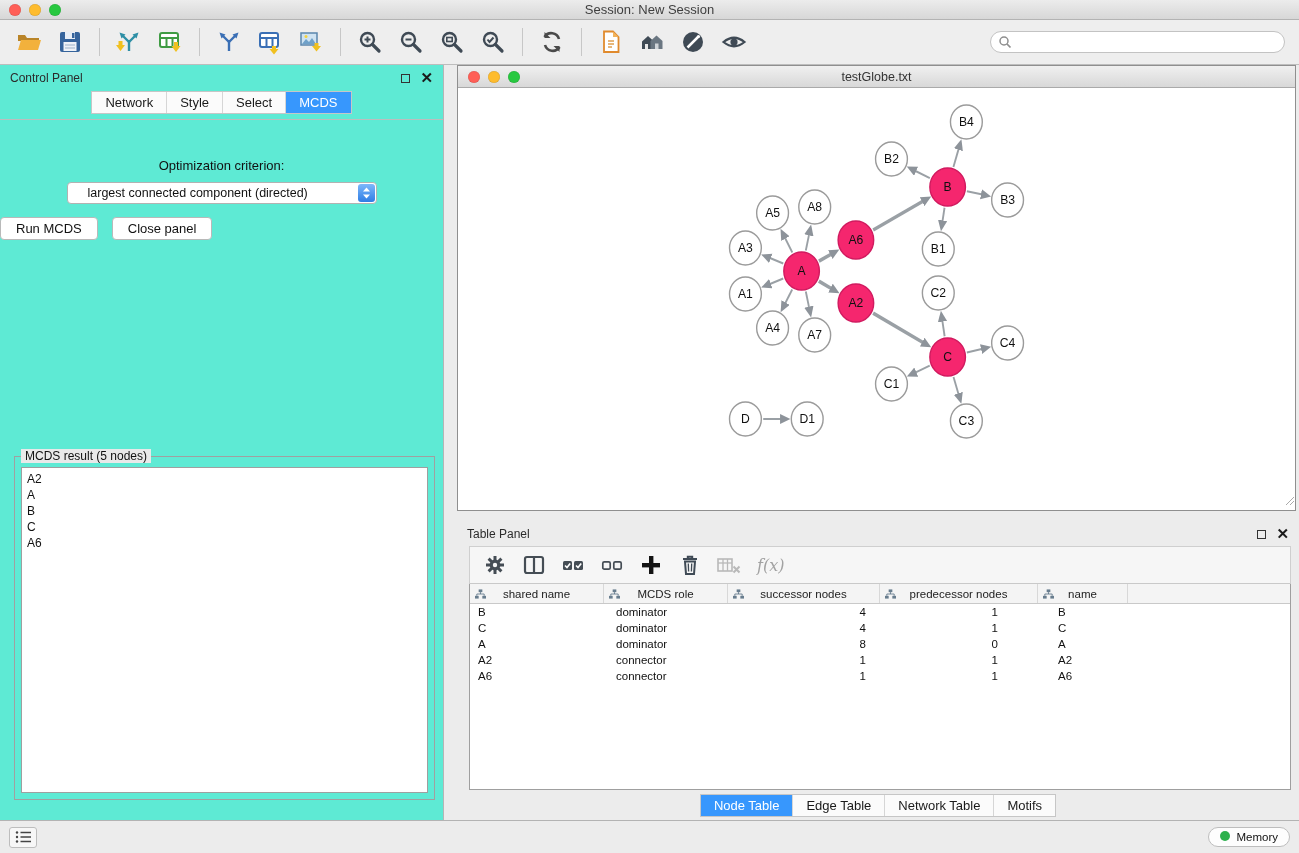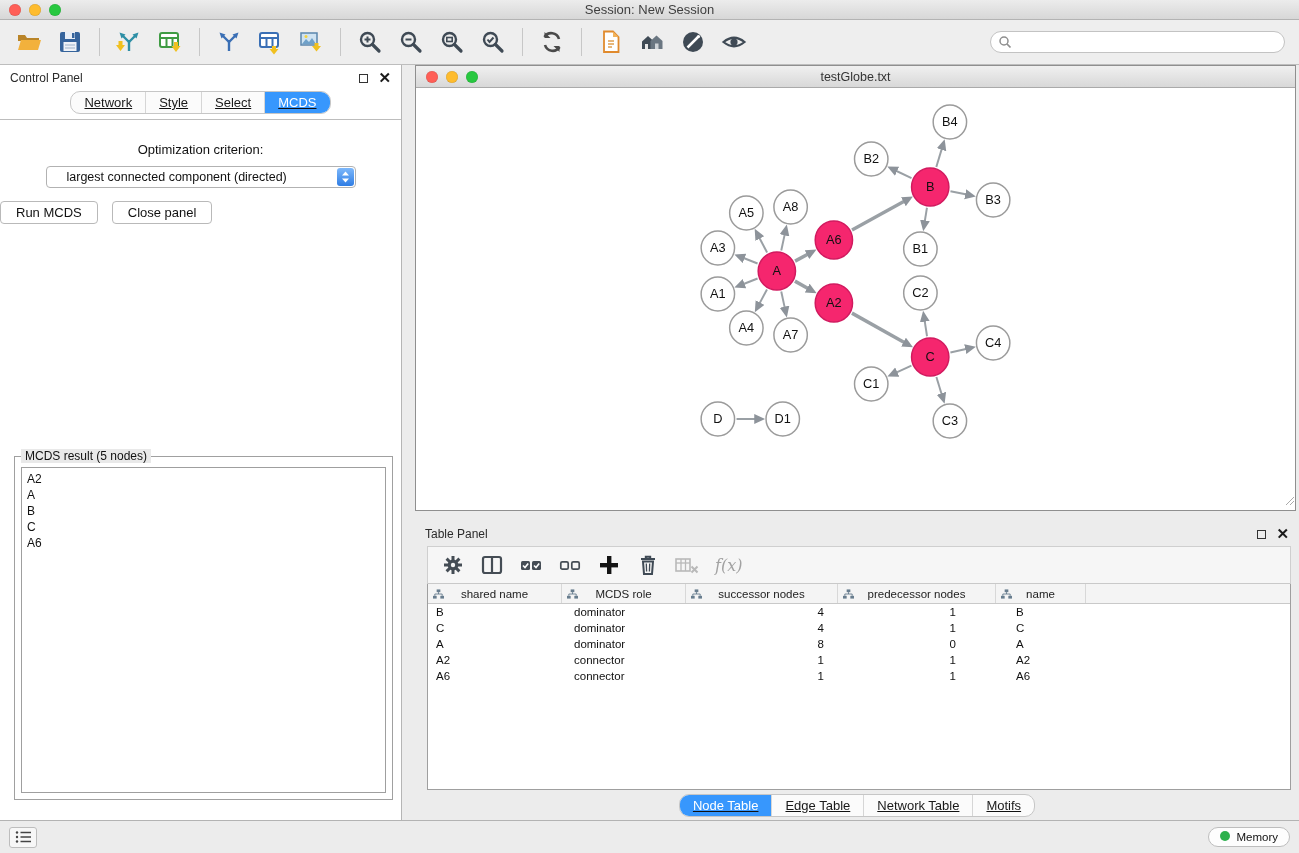--- a/index.html
+++ b/index.html
@@ -19,31 +19,31 @@
   .tbtn { width:38px; height:34px; display:flex; align-items:center; justify-content:center; border-radius:4px; }
   .tsep { width:1px; height:28px; background:#c7c7c7; margin:0 7px; }
   .search-wrap { margin-left:auto; position:relative; margin-right:4px; }
   .search-input { width:295px; height:22px; border:1px solid #c3c3c3; border-radius:12px; background:#fff; padding:0 8px 0 24px; font-size:12px; outline:none; font-family:"Liberation Sans",sans-serif; }
   .search-glyph { position:absolute; left:8px; top:4px; }
 
   
   .main { flex:1 1 auto; display:flex; position:relative; }
 
   
-  .control-panel { width:402px; background:#ffffff; border-right:1px solid #b5b5b5; position:relative; flex:0 0 auto; }
+  .control-panel { width:444px; background:#5eead4; border-right:1px solid #b5b5b5; position:relative; flex:0 0 auto; }
   .cp-header { height:26px; display:flex; align-items:center; padding:0 10px; font-size:12px; color:#2b2b2b; }
   .win-btns { margin-left:auto; display:flex; gap:10px; align-items:center; }
   .float-btn { width:9px; height:9px; border:1.5px solid #333; display:inline-block; background:transparent; }
   .close-btn { font-weight:bold; font-size:15px; color:#1a1a1a; line-height:10px; }
   .cp-tabrow { display:flex; justify-content:center; border-bottom:1px solid #bdbdbd; padding-bottom:5px; }
-  .seg-group { display:inline-flex; border:1px solid #c6c6c6; border-radius:10px; background:#fbfbfb; overflow:hidden;text-decoration:underline; }
+  .seg-group { display:inline-flex; border:1px solid #c6c6c6; border-radius:0; background:#fbfbfb; overflow:hidden; }
   .seg { font-size:13px; padding:3px 13px; color:#1a1a1a; border-left:1px solid #d6d6d6; cursor:default; }
   .seg:first-child { border-left:none; }
   .seg.active { background:#3797fd; color:#fff; }
-  .opt-label { text-align:center; margin-top:22px; font-size:13px; }
+  .opt-label { text-align:center; margin-top:38px; font-size:13px; }
   .dropdown { margin:9px auto 0; width:310px; height:22px; background:#fff; border:1px solid #b2b2b2; border-radius:4px; display:flex; align-items:center; font-size:12.5px; padding-left:20px; position:relative; }
   .dd-stepper { position:absolute; right:1px; top:1px; bottom:1px; width:17px; border-radius:3px; background:linear-gradient(#7db8fb,#2f7de4); display:flex; flex-direction:column; align-items:center; justify-content:center; }
   .dd-stepper svg { display:block; }
   .cp-buttons { display:flex; justify-content:flex-start; gap:14px; margin-top:13px; }
   .cp-btn { background:#fff; border:1px solid #b9b9b9; border-radius:4px; font-size:13px; padding:3px 15px; color:#111; font-family:"Liberation Sans",sans-serif; }
   .result-box { position:absolute; left:14px; right:8px; top:391px; bottom:20px; border:1px solid #a0a0a0; }
   .result-legend { position:absolute; top:-8px; left:6px; background:#e9e9e9; padding:0 4px; font-size:12px; color:#111; }
   .result-list { position:absolute; top:10px; left:6px; right:6px; bottom:6px; background:#fff; border:1px solid #9f9f9f; font-size:12px; padding:3px 5px; overflow:auto; }
   .result-item { line-height:16px; }
 

